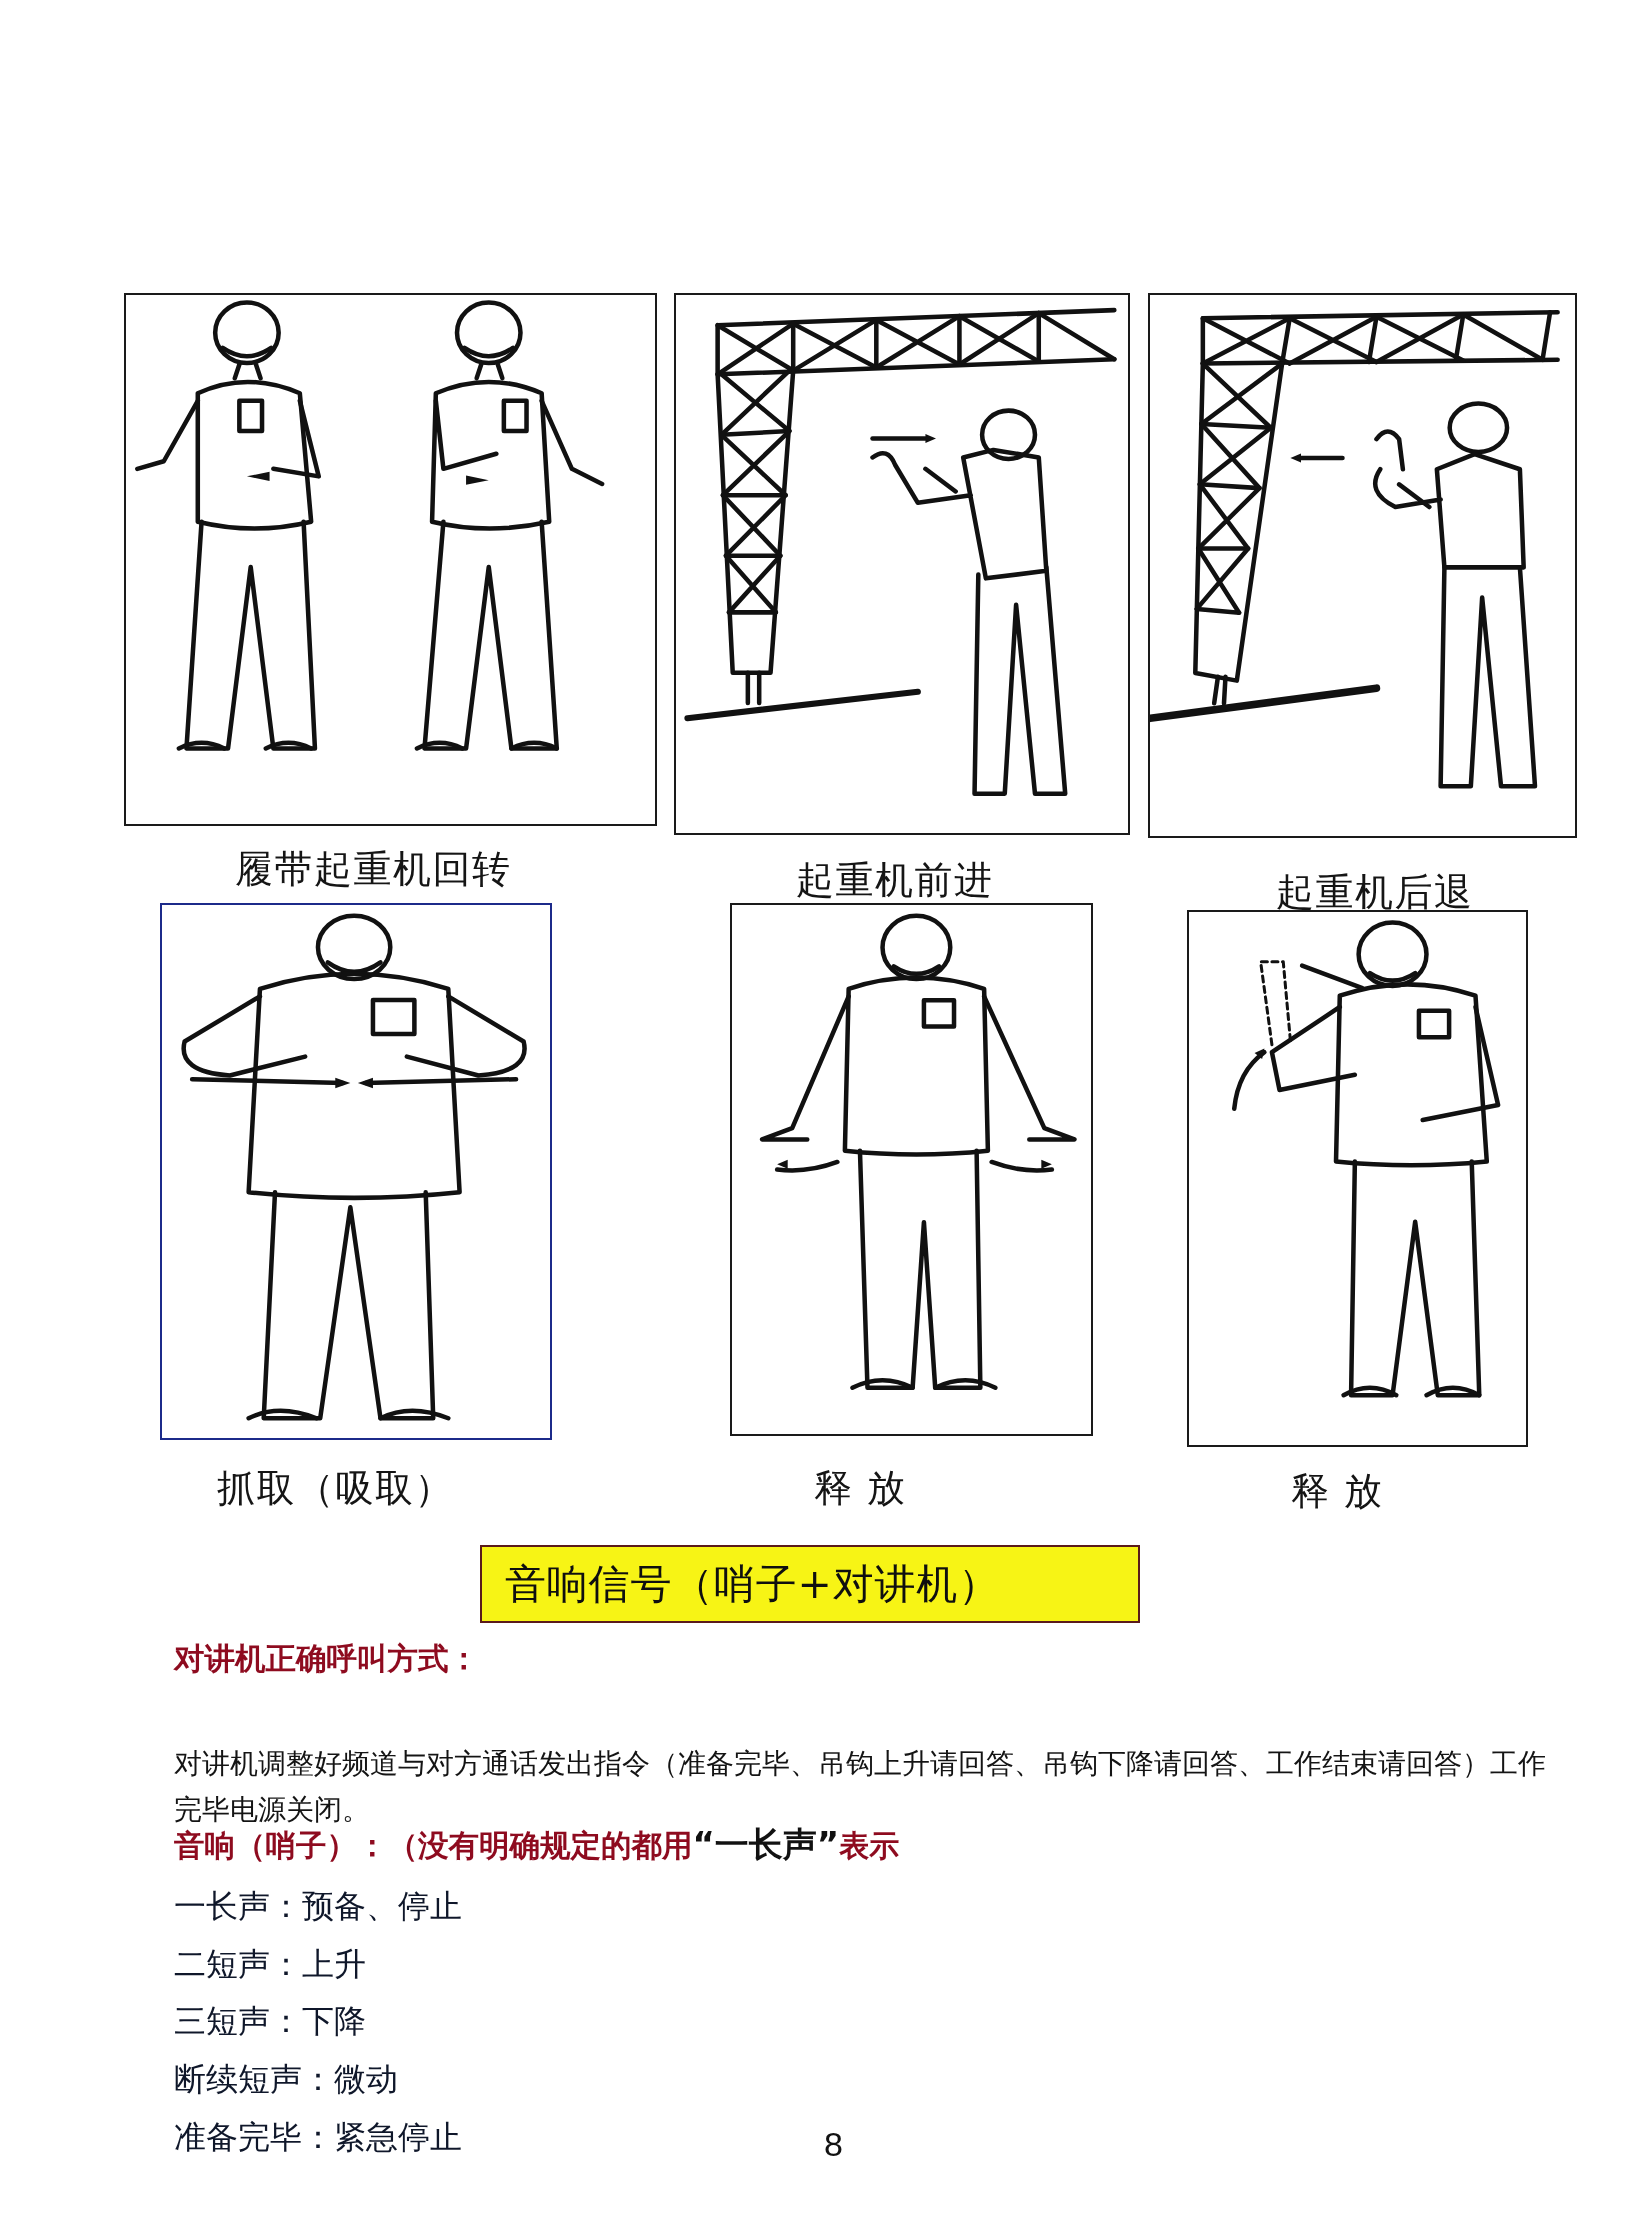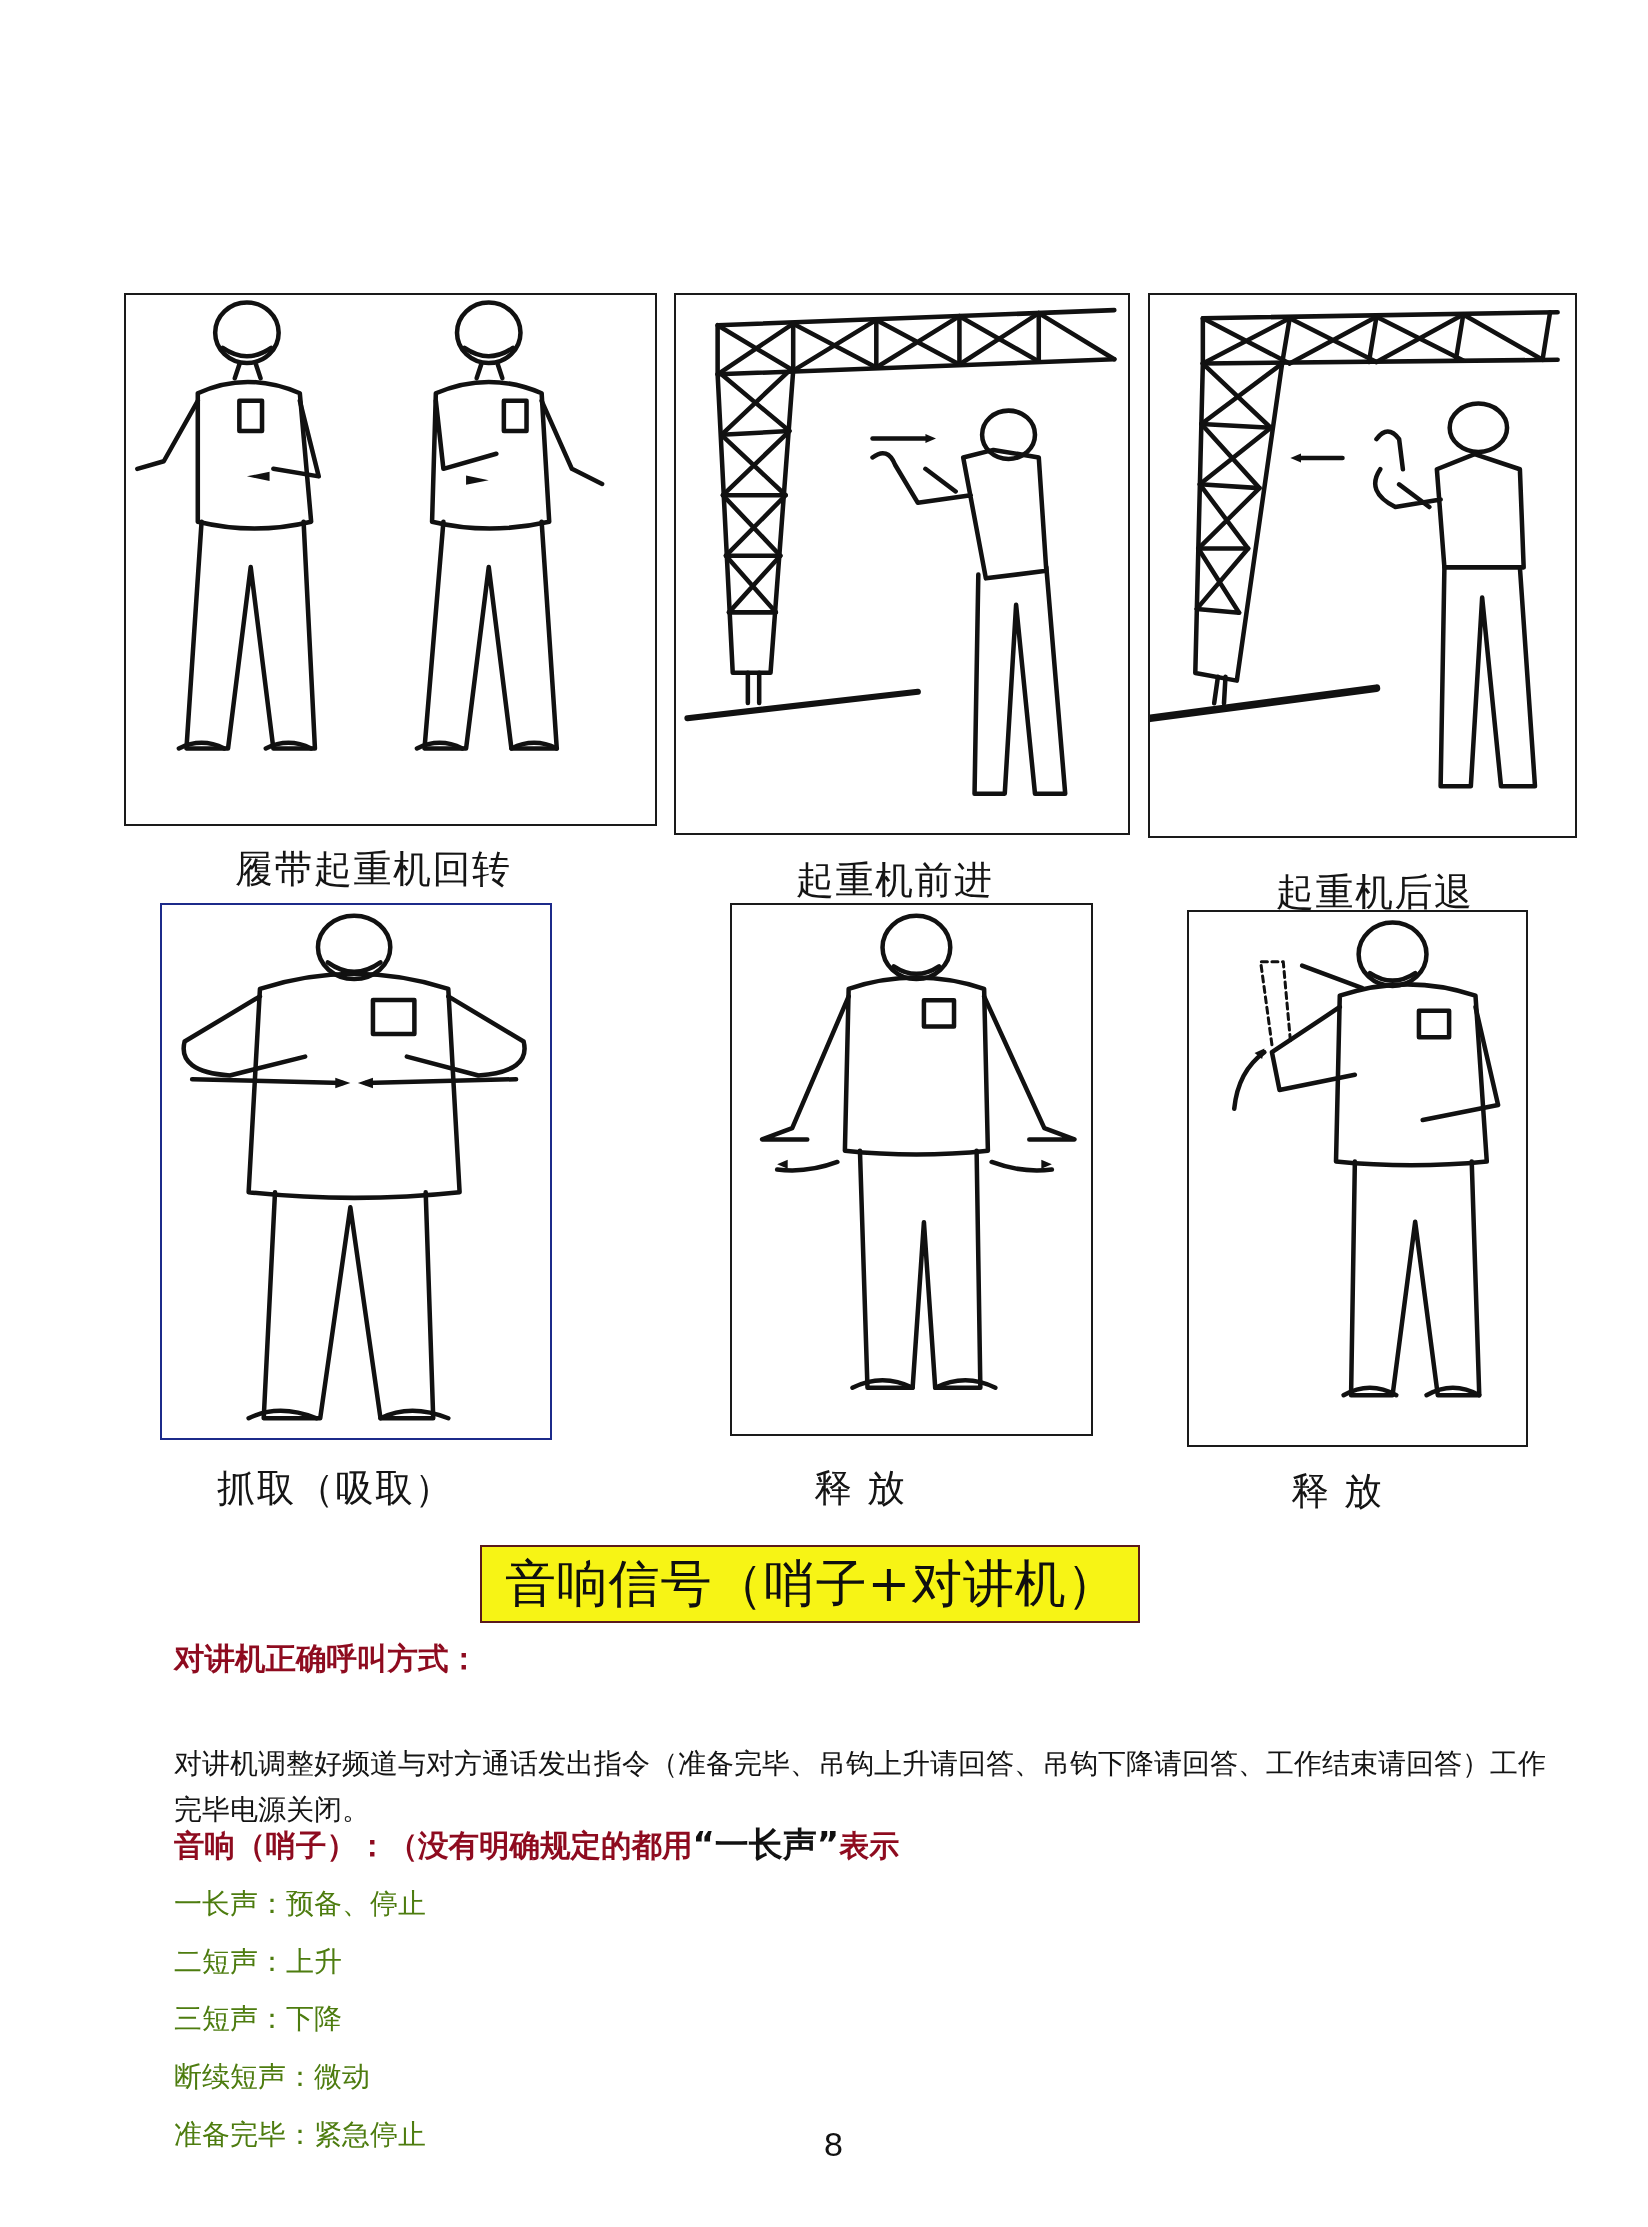--- a/index.html
+++ b/index.html
@@ -4,27 +4,27 @@
 <style>
   html, body { margin:0; padding:0; background:#ffffff; }
   body { width:1649px; height:2227px; position:relative; overflow:hidden;
          font-family:"DejaVu Sans","Liberation Sans",sans-serif; color:#111; }
   .panel { position:absolute; border:2.3px solid #1a1a1a; background:#fff; box-sizing:border-box; }
   .panel.blue { border-color:#1c2a8a; }
   .panel svg { position:absolute; left:0; top:0; width:100%; height:100%; }
   .caption { position:absolute; font-family:"DejaVu Serif","Liberation Serif",serif; font-size:38px; color:#151515; white-space:nowrap; letter-spacing:1.5px; }
   .banner { position:absolute; left:480px; top:1545px; width:660px; height:78px; background:#f7f415;
             border:2.3px solid #5a1a1a; box-sizing:border-box; display:flex; align-items:center; padding-left:23px;
-            font-family:"DejaVu Serif","Liberation Serif",serif; font-size:51px; color:#0f0f0f; letter-spacing:0.8px; }
+            font-family:"DejaVu Serif","Liberation Serif",serif; font-size:41px; color:#0f0f0f; letter-spacing:0.8px; }
   .red-h { position:absolute; color:#8e0b1f; font-weight:bold; font-size:30.5px; white-space:nowrap; }
   .red-h .black { color:#111; }
   .red-h .small { font-size:30px; font-weight:bold; }
   .body-text { position:absolute; left:174px; top:1706px; width:1386px; font-size:28px; line-height:46px;
                font-family:"DejaVu Serif","Liberation Serif",serif; color:#141414;margin-top:35px; }
-  .list-item { position:absolute; left:174px; font-size:28px; font-family:Liberation Serif, serif; color:#4d7c0f; white-space:nowrap; }
+  .list-item { position:absolute; left:174px; font-size:32px; font-family:Liberation Serif, serif; color:#0f172a; white-space:nowrap; }
   .page-num { position:absolute; left:824px; top:2125px; font-size:34px; font-family:"Liberation Sans",sans-serif; color:#111; }
   .stroke { fill:none; stroke:#111; stroke-width:6; stroke-linecap:round; stroke-linejoin:round; }
   .thin { fill:none; stroke:#111; stroke-width:4; stroke-linecap:round; stroke-linejoin:round; }
   .fillk { fill:#111; }
 </style>
 </head>
 <body>
 
 <div class="panel" style="left:124px;top:293px;width:533px;height:533px;">
   <svg viewBox="0 0 700 700">

